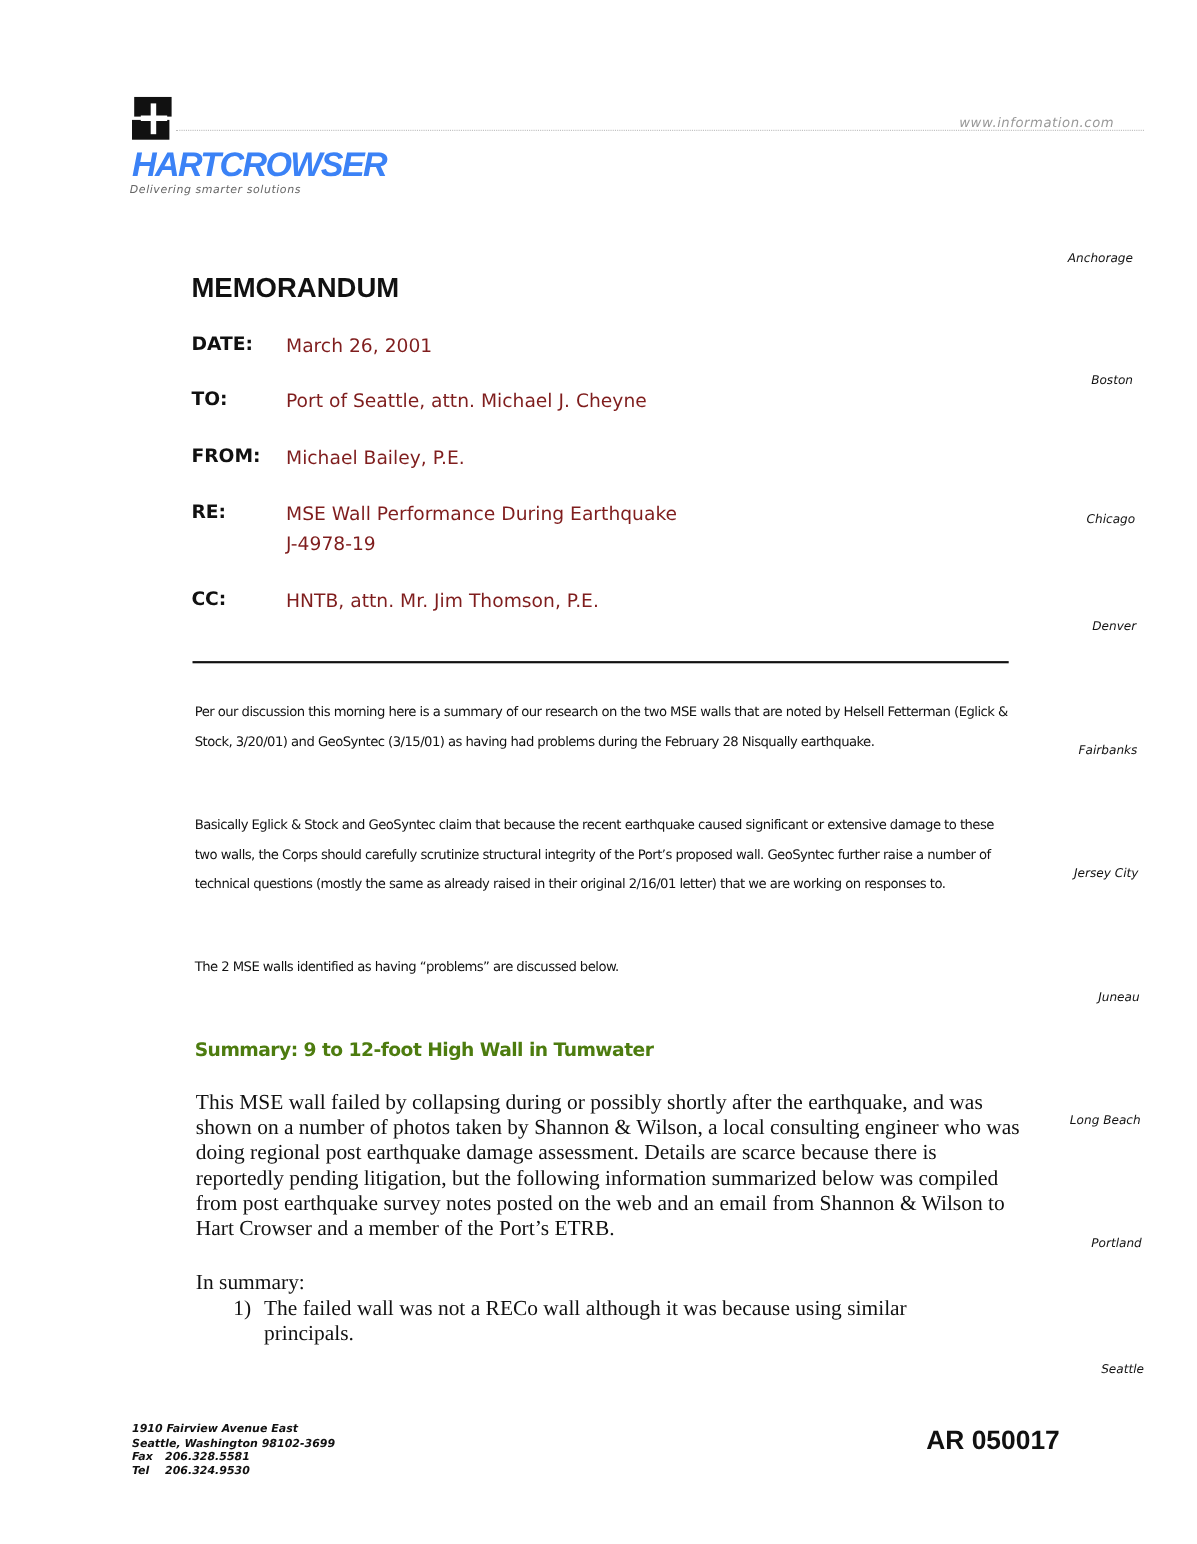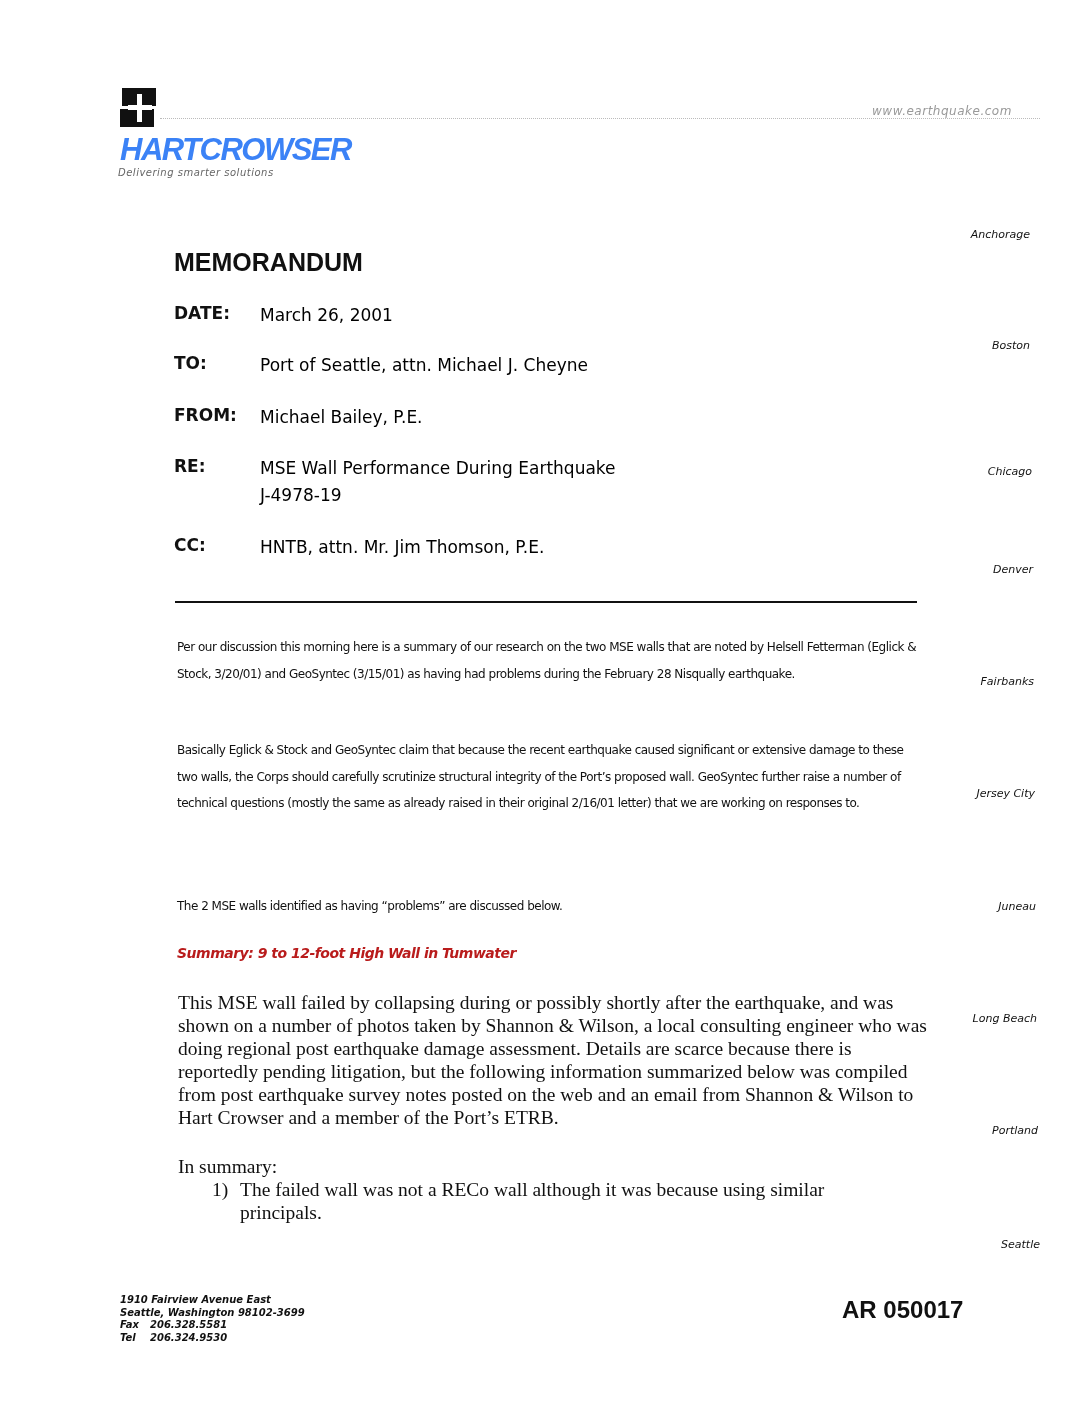--- a/index.html
+++ b/index.html
@@ -7,24 +7,24 @@
   .abs { position:absolute; }
   
   .logo-mark { left:120px; top:88px; width:38px; height:40px; }
   .logo-name { left:120px; top:132px; font-family:"Liberation Sans", sans-serif; font-weight:bold; font-style:italic; font-size:31px; letter-spacing:-1.5px; color:#3b82f6; }
   .tagline { left:118px; top:167px; font-family:"DejaVu Sans", sans-serif; font-style:italic; font-size:10px; color:#666; letter-spacing:0.5px; }
   .header-rule { left:160px; top:118px; width:880px; border-top:1px dotted #bbb; }
   .website { left:872px; top:104px; font-family:"DejaVu Sans", sans-serif; font-style:italic; font-size:12px; color:#999; letter-spacing:0.5px; }
   
   .memo-title { left:174px; top:248px; font-weight:bold; font-size:25px; color:#111; }
   .field-label { left:174px; font-family:"DejaVu Sans", sans-serif; font-weight:bold; font-size:17px; color:#111;text-align:center; }
-  .field-value { left:260px; font-family:"DejaVu Sans", sans-serif; font-size:17px; color:#000000; line-height:27px; }
+  .field-value { left:260px; font-family:"DejaVu Sans", sans-serif; font-size:17px; color:#7f1d1d; line-height:27px; }
   .divider { left:175px; top:601px; width:742px; border-top:2px solid #111; }
   .para { left:177px; width:740px; font-family:"DejaVu Sans", sans-serif; font-size:12px; line-height:26.5px; color:#111; letter-spacing:-0.5px; }
-  .subhead { left:177px; top:945px; font-family:"DejaVu Sans", sans-serif; font-weight:bold; font-size:14px; letter-spacing:-0.5px; color:#b91c1c;font-style:italic; }
+  .subhead { left:177px; top:945px; font-family:"DejaVu Sans", sans-serif; font-weight:bold; font-size:17px; letter-spacing:-0.5px; color:#4d7c0f; }
   .serif { left:178px; width:750px; font-family:"Liberation Serif", serif; font-size:19.5px; line-height:23px; color:#111; }
   .list-item { left:212px; width:680px; font-family:"Liberation Serif", serif; font-size:19.5px; line-height:23px; color:#111; }
   .list-num { position:absolute; left:0; top:0; }
   .list-text { display:block; padding-left:28px; }
   
   .office { right:52px; font-family:"DejaVu Sans", sans-serif; font-style:italic; font-size:11px; color:#111; text-align:right; white-space:nowrap; }
   
   .address { left:120px; top:1261px; font-family:"DejaVu Sans", sans-serif; font-style:italic; font-weight:bold; font-size:10px; line-height:12.5px; color:#111;margin-top:33px; }
   .address .row { white-space:nowrap; }
   .address .lbl { display:inline-block; width:30px; }
@@ -35,21 +35,21 @@
 
 <div class="abs header-rule"></div>
 <svg class="abs logo-mark" viewBox="0 0 38 40">
   <rect x="2" y="0" width="34" height="18" fill="#111"></rect>
   <rect x="0" y="21" width="34" height="18" fill="#111"></rect>
   <rect x="17" y="6" width="5" height="28" fill="#fff"></rect>
   <rect x="8" y="17" width="24" height="5" fill="#fff"></rect>
 </svg>
 <div class="abs logo-name">HARTCROWSER</div>
 <div class="abs tagline">Delivering smarter solutions</div>
-<div class="abs website">www.earthquake.com</div>
+<div class="abs website">www.information.com</div>
 
 <div class="abs memo-title">MEMORANDUM</div>
 
 <div class="abs field-label" style="top:303px">DATE:</div>
 <div class="abs field-value" style="top:302px">March 26, 2001</div>
 
 <div class="abs field-label" style="top:353px">TO:</div>
 <div class="abs field-value" style="top:352px">Port of Seattle, attn. Michael J. Cheyne</div>
 
 <div class="abs field-label" style="top:405px">FROM:</div>
@@ -59,21 +59,21 @@
 <div class="abs field-value" style="top:455px">MSE Wall Performance During Earthquake</div>
 <div class="abs field-value" style="top:482px">J-4978-19</div>
 
 <div class="abs field-label" style="top:535px">CC:</div>
 <div class="abs field-value" style="top:534px">HNTB, attn. Mr. Jim Thomson, P.E.</div>
 
 <div class="abs divider"></div>
 
 <div class="abs para" style="top:634px">Per our discussion this morning here is a summary of our research on the two MSE walls that are noted by Helsell Fetterman (Eglick &amp; Stock, 3/20/01) and GeoSyntec (3/15/01) as having had problems during the February 28 Nisqually earthquake.</div>
 <div class="abs para" style="top:737px">Basically Eglick &amp; Stock and GeoSyntec claim that because the recent earthquake caused significant or extensive damage to these two walls, the Corps should carefully scrutinize structural integrity of the Port’s proposed wall.   GeoSyntec further raise a number of technical questions (mostly the same as already raised in their original 2/16/01 letter) that we are working on responses to.</div>
-<div class="abs para" style="top:893px">The 2 MSE walls identified as having “problems” are discussed below.</div>
+<div class="abs para" style="top:866px">The 2 MSE walls identified as having “problems” are discussed below.</div>
 <div class="abs subhead">Summary: 9 to 12-foot High Wall in Tumwater</div>
 <div class="abs serif" style="top:991px">This MSE wall failed by collapsing during or possibly shortly after the earthquake, and was shown on a number of photos taken by Shannon &amp; Wilson, a local consulting engineer who was doing regional post earthquake damage assessment.  Details are scarce because there is reportedly pending litigation, but the following information summarized below was compiled from post earthquake survey notes posted on the web and an email from Shannon &amp; Wilson to Hart Crowser and a member of the Port’s ETRB.</div>
 <div class="abs serif" style="top:1155px">In summary:</div>
 <div class="abs list-item" style="top:1178px">
   <span class="list-num">1)</span>
   <span class="list-text">The failed wall was not a RECo wall although it was because using similar principals.</span>
 </div>
 
 <div class="abs office" style="top:228px; right:58px">Anchorage</div>
 <div class="abs office" style="top:339px; right:58px">Boston</div>

